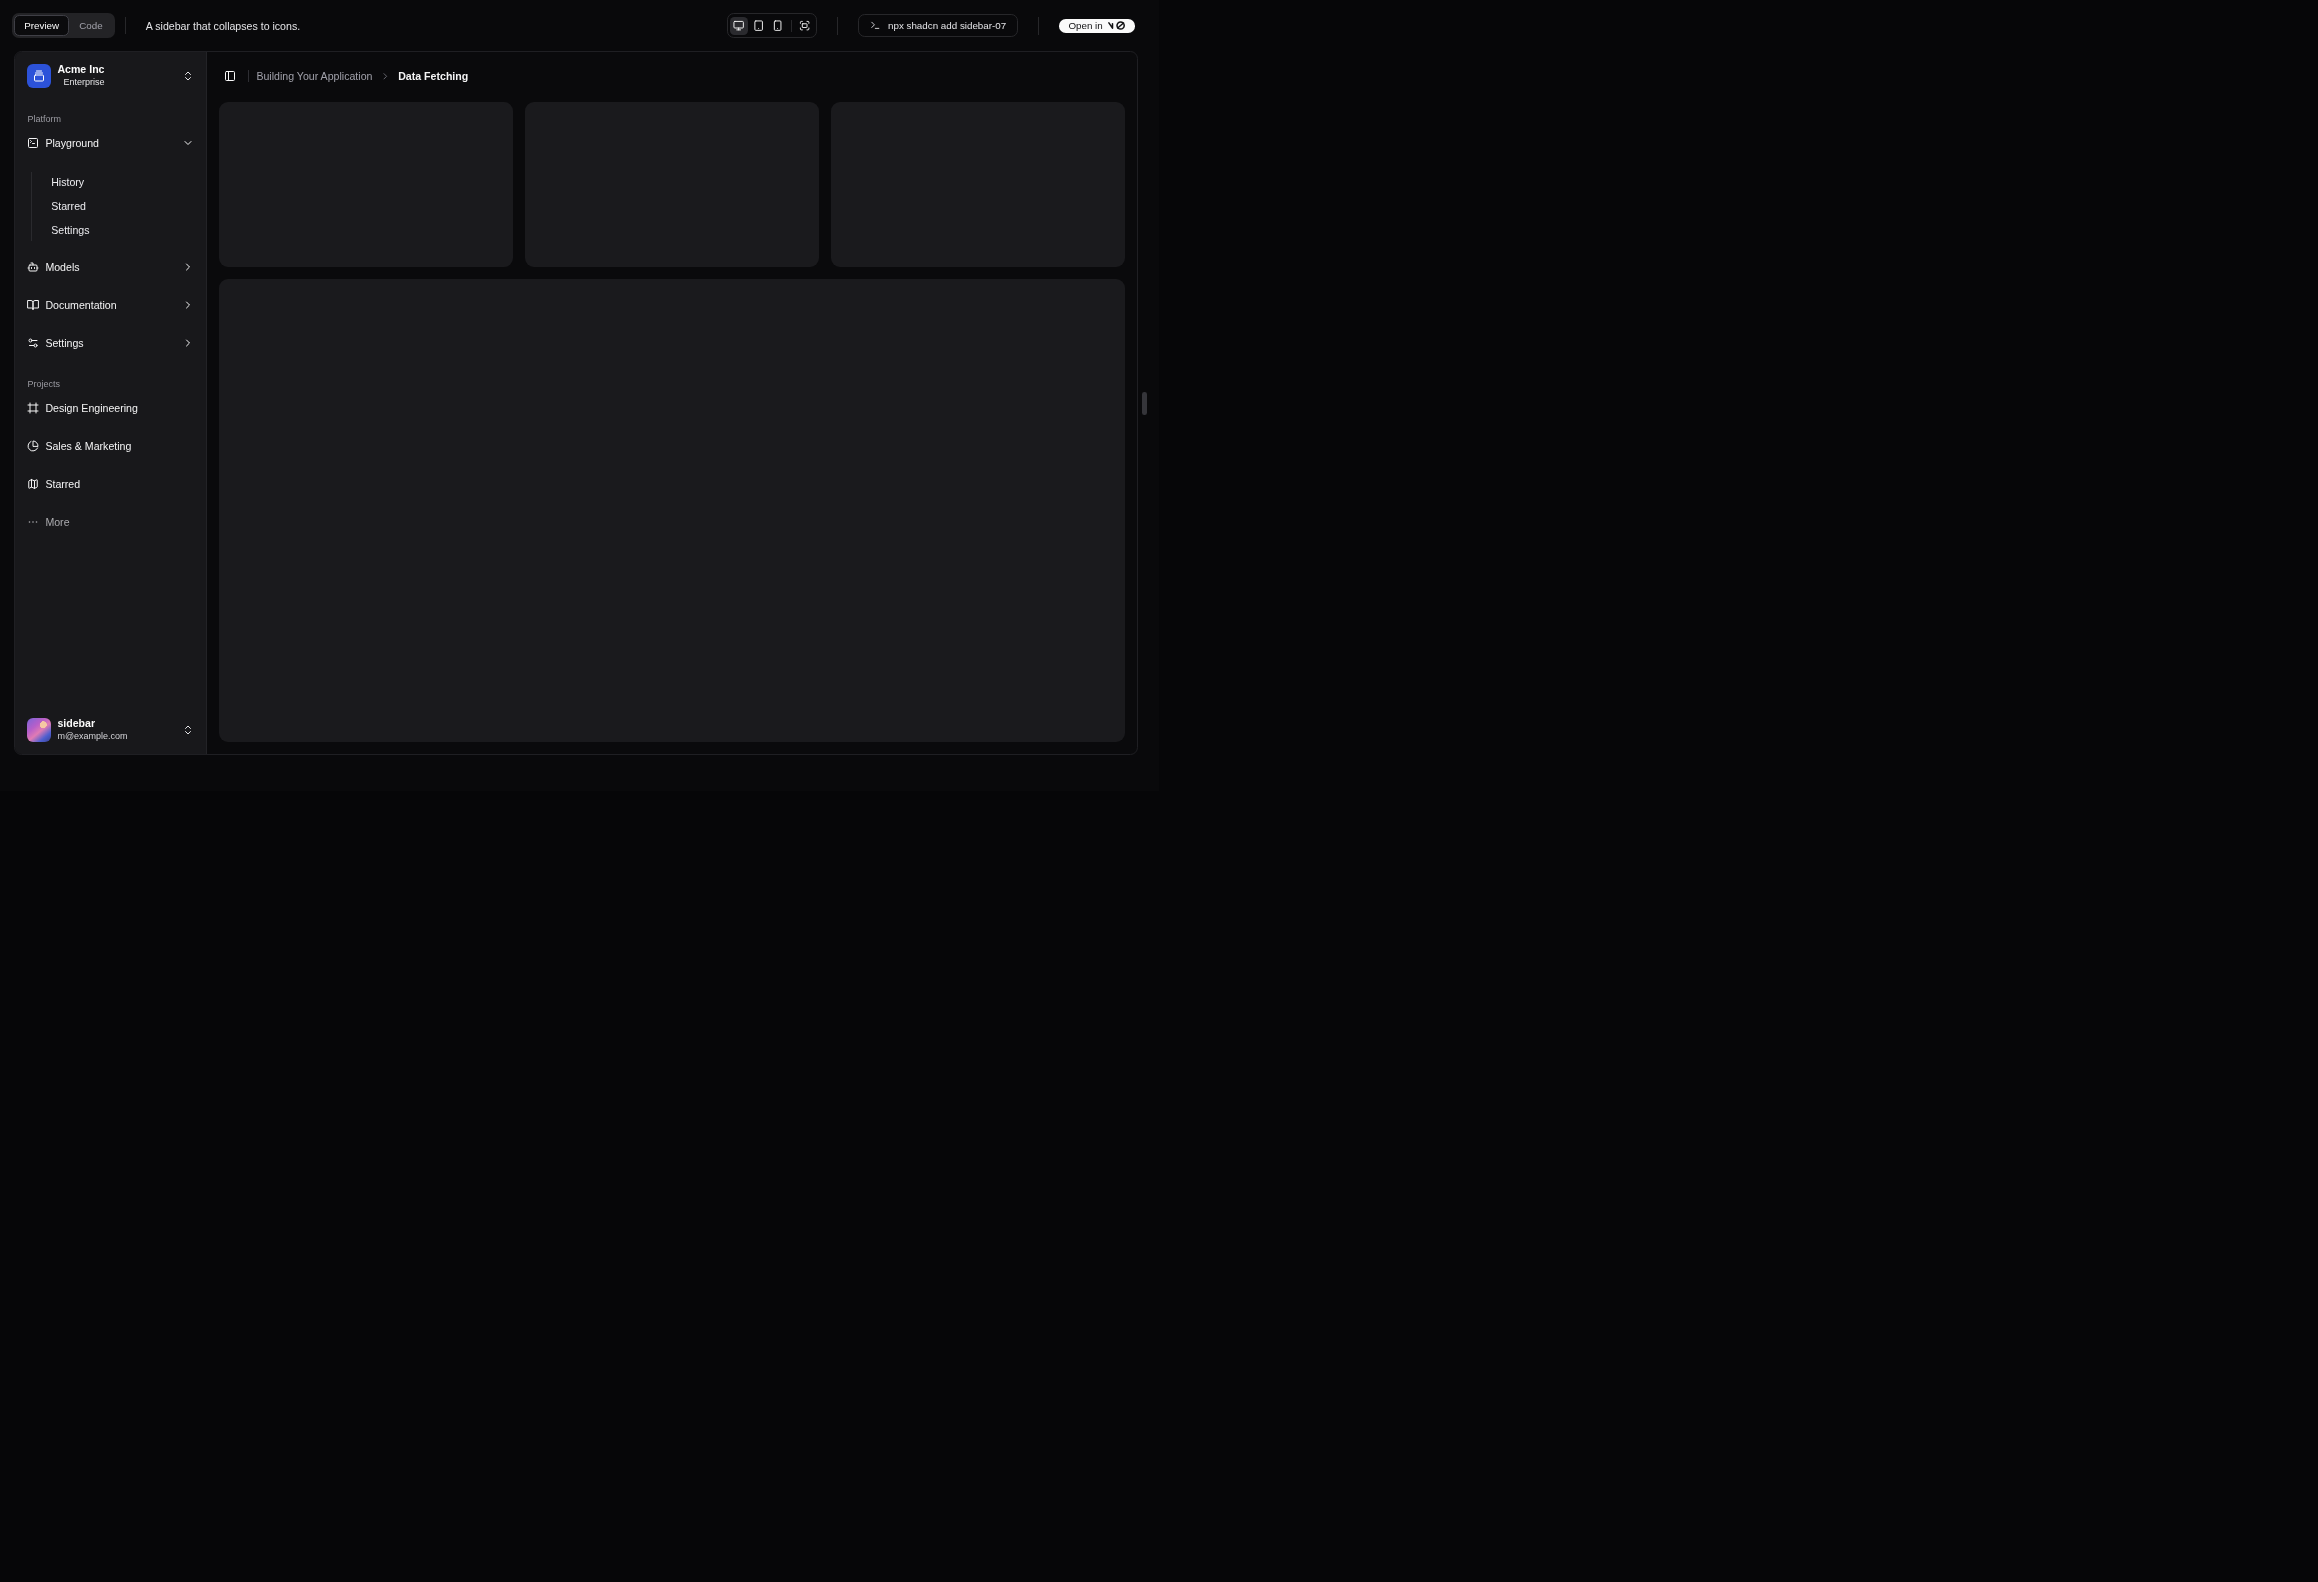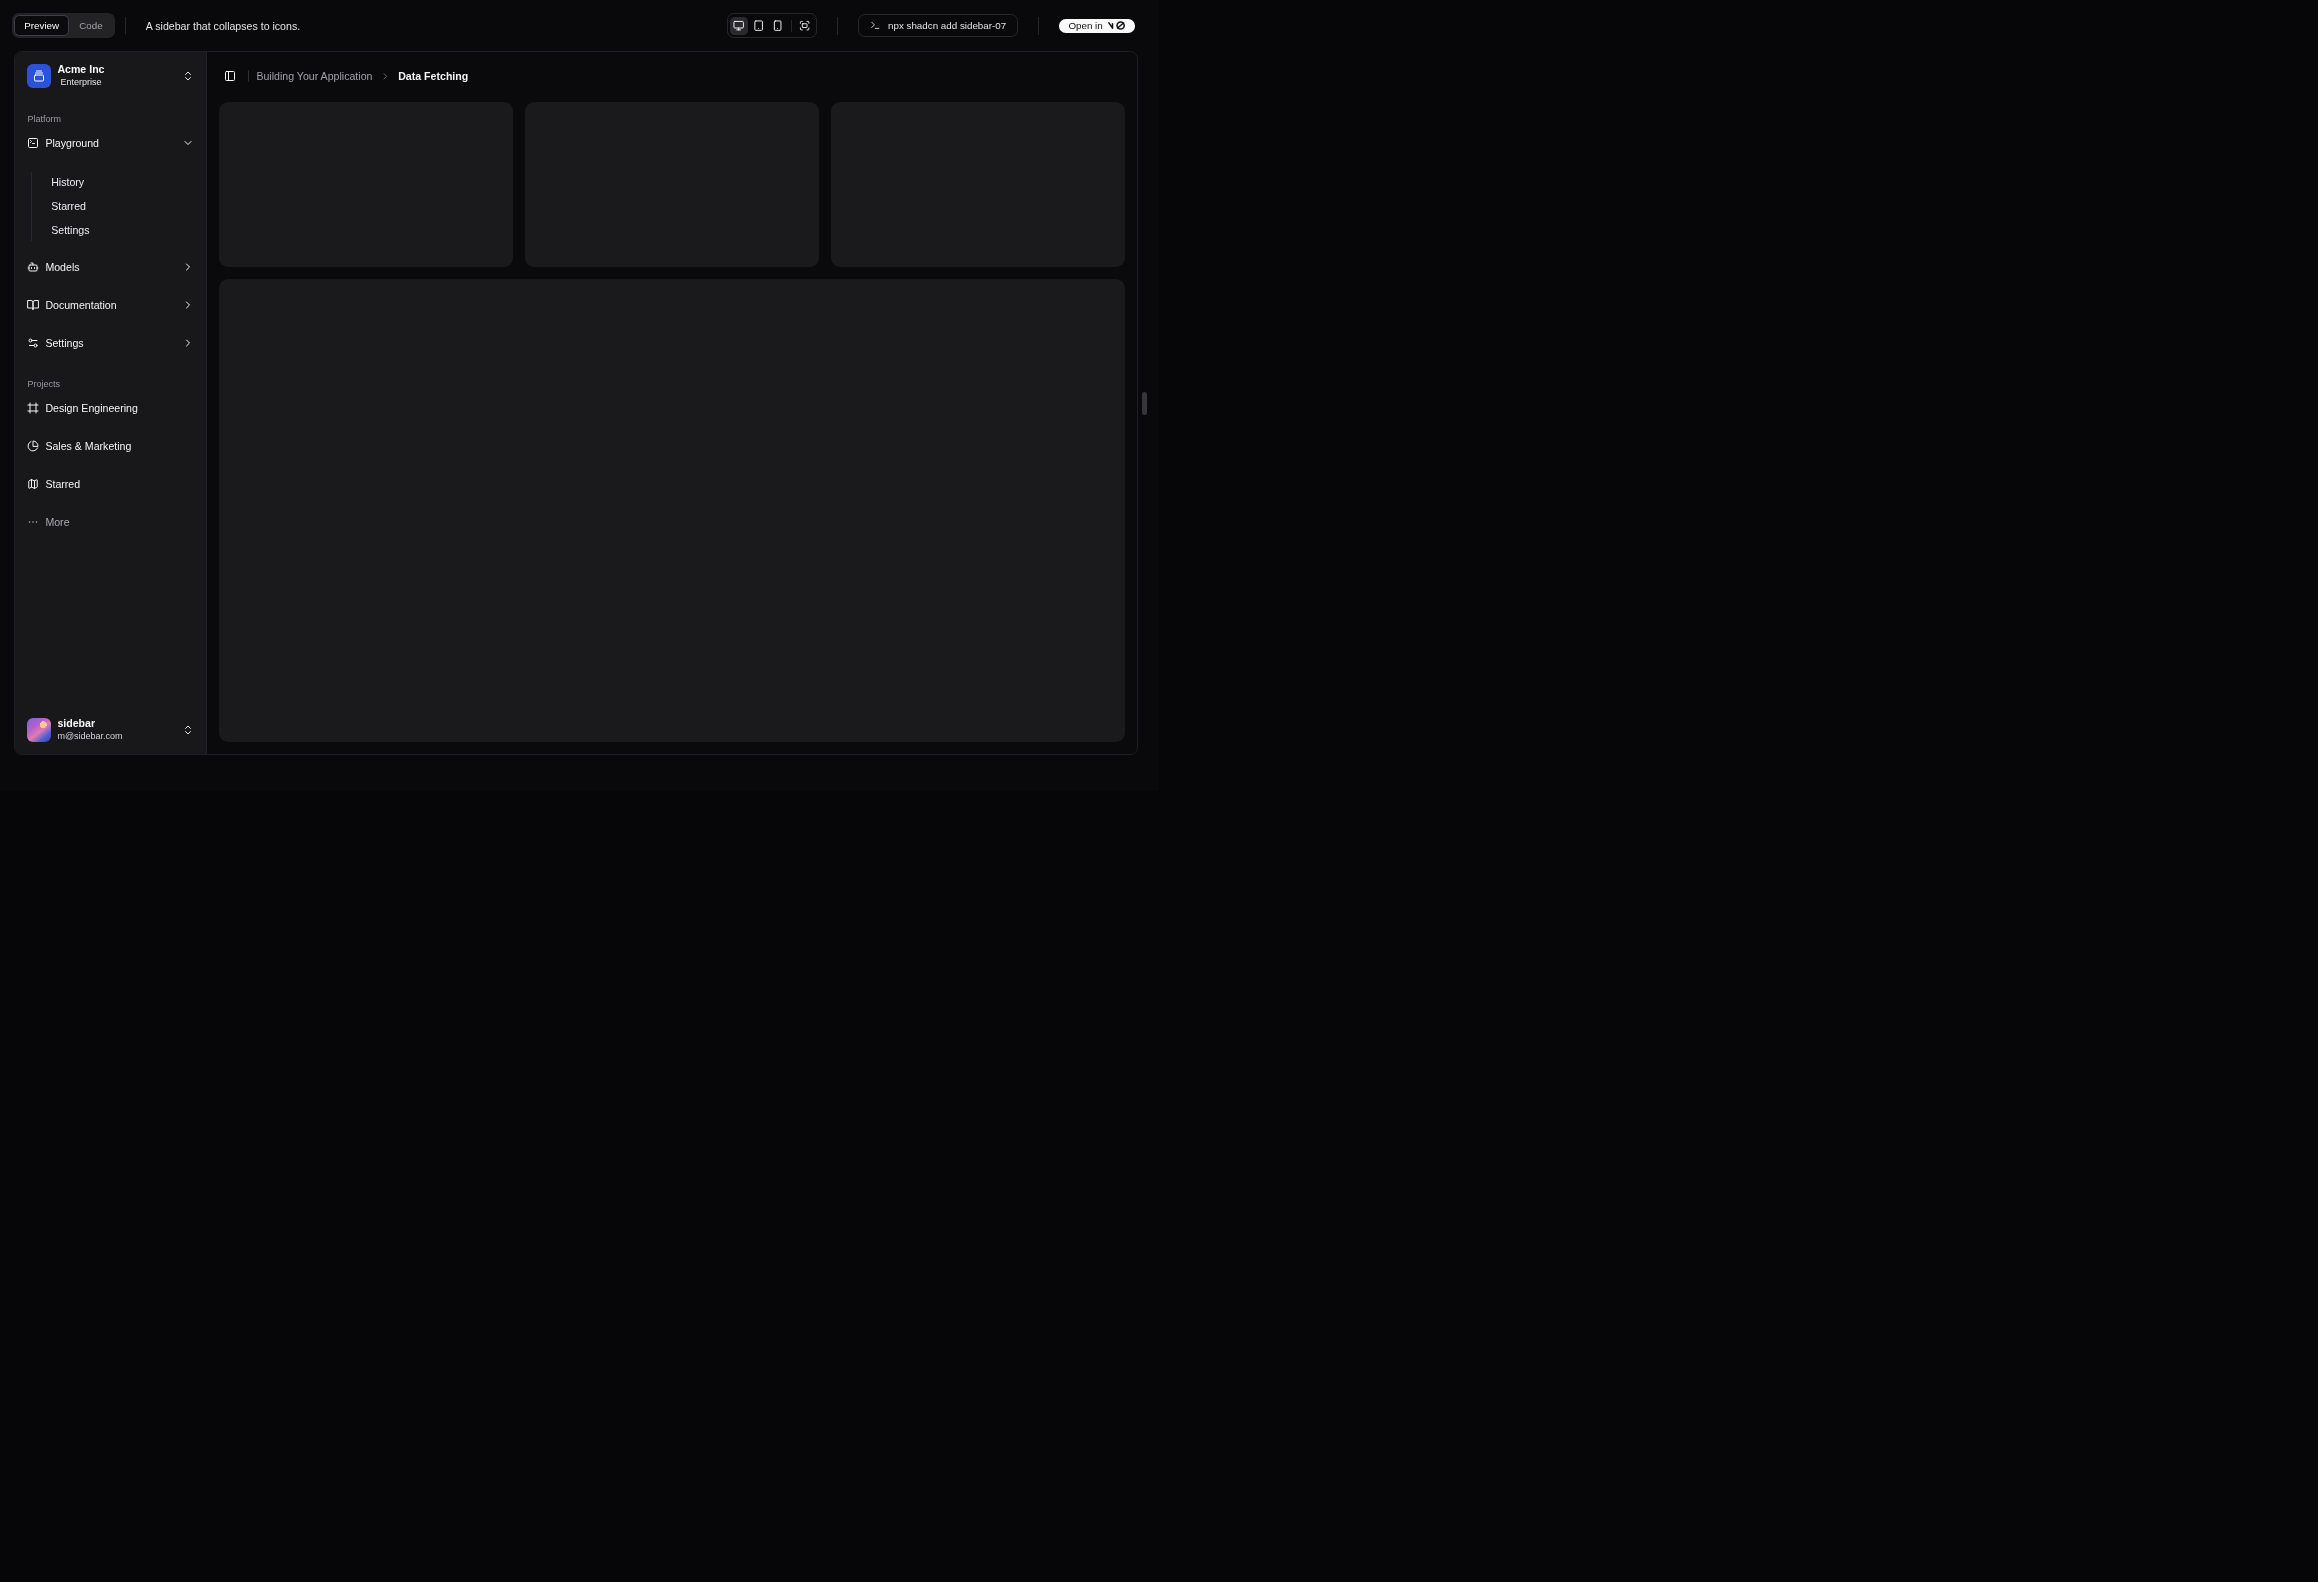--- a/index.html
+++ b/index.html
@@ -31,21 +31,21 @@
 
   
   .preview { position:absolute; left:14.4px; right:21px; top:51px; height:704px;
              background:#0a0a0c; border:0.8px solid #1f1f23; border-radius:7.6px;
              display:flex; overflow:hidden; }
 
   
   .sidebar { width:192px; flex:0 0 192px; background:#18181b; border-right:0.8px solid #232327;
              display:flex; flex-direction:column; padding:6px; }
   .org-btn { display:flex; align-items:center; gap:6px; padding:6px; border-radius:6px;
-             background:transparent; border:none; cursor:pointer; text-align:center; width:100%; }
+             background:transparent; border:none; cursor:pointer; text-align:right; width:100%; }
   .org-logo { width:24px; height:24px; border-radius:6px; background:#2c52d9; color:#fff;
               display:flex; align-items:center; justify-content:center; flex:0 0 24px; }
   .org-meta { display:flex; flex-direction:column; gap:1.5px; min-width:0; }
   .org-name { font-size:10.6px; font-weight:700; color:#fafafa; line-height:1.1; }
   .org-plan { font-size:9px; color:#e4e4e7; line-height:1.1; }
   .trail { margin-left:auto; color:#e4e4e7; display:flex; align-items:center; }
 
   .group-label { height:23px; display:flex; align-items:center; padding:0 6px;
                  font-size:9px; color:#9a9aa1; }
   .group-label.first { margin-top:13.6px; }
@@ -287,21 +287,21 @@
             </svg>
           <span>More</span>
         </button>
       </nav>
 
       <div class="sidebar-footer">
         <button class="user-btn">
           <span class="avatar"></span>
           <span class="user-meta">
             <span class="user-name">sidebar</span>
-            <span class="user-email">m@sidebar.com</span>
+            <span class="user-email">m@example.com</span>
           </span>
           <span class="trail">
             <svg class="ic" width="12" height="12" viewBox="0 0 24 24" fill="none" stroke="currentColor" stroke-width="2" stroke-linecap="round" stroke-linejoin="round">
                 <path d="m7 15 5 5 5-5"></path>
                 <path d="m7 9 5-5 5 5"></path>
               </svg>
           </span>
         </button>
       </div>
     </aside>

